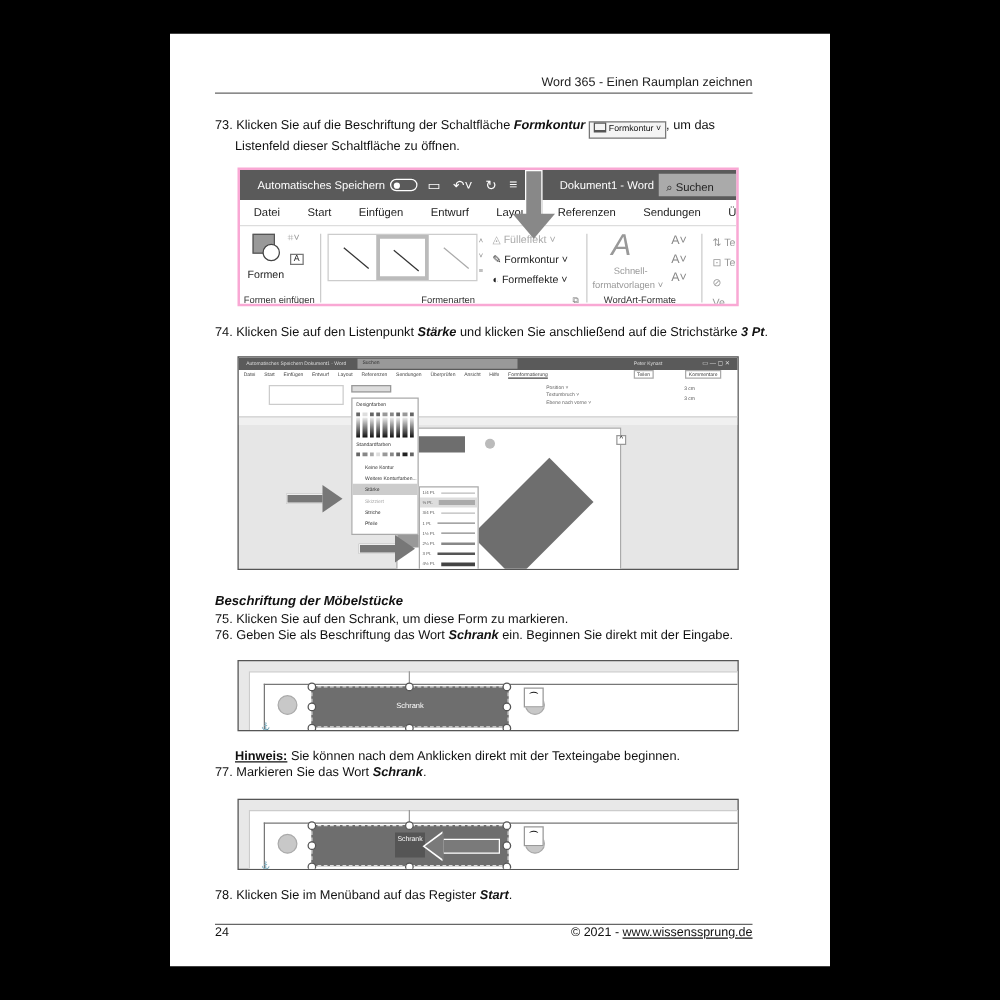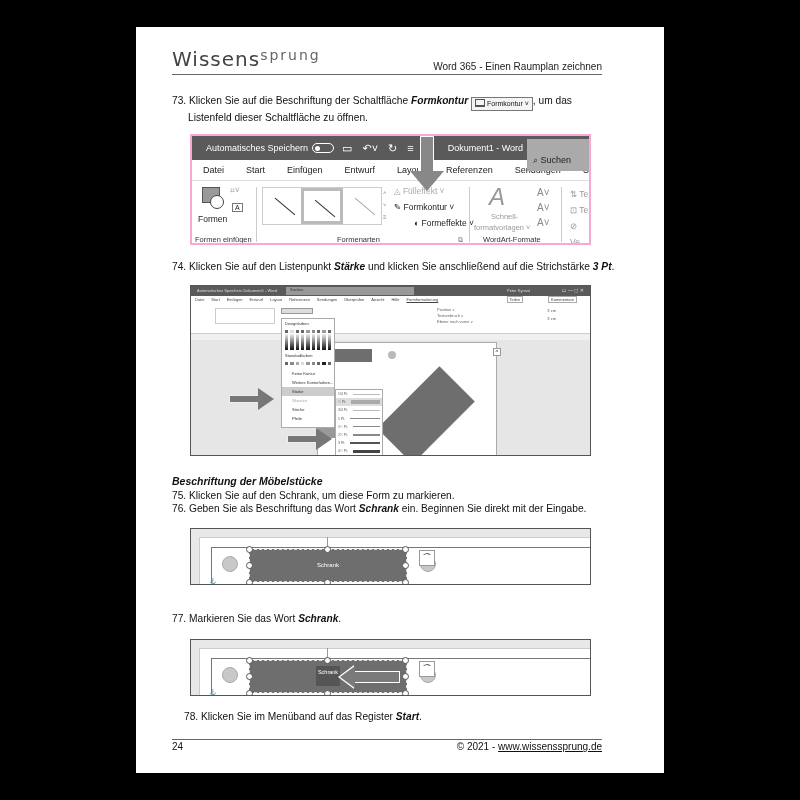--- a/index.html
+++ b/index.html
@@ -18,21 +18,21 @@
   .txt b i, .txt i b { font-weight: bold; }
   .inline-btn { display: inline-block; border: 1px solid #777; padding: 0 3px; font-size: 7px; line-height: 12px; background: #f4f4f4; vertical-align: -2px; }
   .inline-btn .ico { display: inline-block; width: 10px; height: 8px; border: 1px solid #555; border-bottom-width: 2px; margin-right: 2px; vertical-align: -1px; }
 
   
   .shot1 { left: 54px; top: 107px; width: 401px; height: 111px; border: 2px solid #f9a8d4; background: #fff; overflow: hidden; }
   .titlebar { height: 24px; background: #5a5a5a; color: #fff; font-size: 9px; display: flex; align-items: center; padding-left: 14px; position: relative; }
   .toggle { display: inline-block; width: 22px; height: 10px; border: 1px solid #fff; border-radius: 6px; margin: 0 8px 0 4px; position: relative; }
   .toggle::after { content: ""; position: absolute; left: 2px; top: 2px; width: 5px; height: 5px; background: #fff; border-radius: 50%; }
   .tb-ico { margin-right: 10px; font-size: 11px; }
-  .search-box { position: absolute; right: 0; top: 3px; width: 62px; height: 18px; background: #aaa; color: #222; font-size: 9px; padding: 16px 6px; }
+  .search-box { position: absolute; right: 0; top: 3px; width: 62px; height: 18px; background: #aaa; color: #222; font-size: 9px; padding: 6px 6px; }
   .tabs { height: 20px; display: flex; align-items: center; font-size: 9px; color: #222; }
   .tabs span { margin: 0 11px; }
   .ribbon { position: relative; height: 66px; border-top: 1px solid #ddd; }
   .grp-label { position: absolute; bottom: 2px; font-size: 7.5px; color: #333; }
   .vsep { position: absolute; top: 6px; bottom: 4px; width: 1px; background: #ccc; }
   .gallery { position: absolute; left: 70px; top: 6px; width: 120px; height: 38px; border: 1px solid #ccc; display: flex; }
   .gallery div { flex: 1; position: relative; border: 1px solid transparent; }
   .gallery div.sel { border: 3px solid #bbb; }
   .gallery div::after { content: ""; position: absolute; left: 8px; top: 17px; width: 26px; height: 1px; background: #333; transform: rotate(40deg); }
   .gallery div:nth-child(3)::after { background: #aaa; }
@@ -85,23 +85,20 @@
   .foot-l { left: 36px; top: 714px; font-size: 10px; }
   .foot-r { right: 62px; top: 714px; font-size: 10px; }
   .foot-r a { color: #111; text-decoration: underline; }
   u { text-decoration: underline; }
 </style>
 </head>
 <body>
 
 <div class="page">
 
-  <div class="abs logo">
-    <span>Wissens</span><span class="sp">sprung</span>
-  </div>
   <div class="abs hdr-title">Word 365 - Einen Raumplan zeichnen</div>
   <div class="abs hdr-line"></div>
 
   <div class="abs txt" style="left:36px; top:67px; width:440px;">
     <span>73.</span>
     <span>Klicken Sie auf die Beschriftung der Schaltfläche</span>
     <b><i>Formkontur</i></b>
     <span class="inline-btn"><span class="ico"></span><span>Formkontur ˅</span></span><span>, um das</span>
     <div style="padding-left:16px;">Listenfeld dieser Schaltfläche zu öffnen.</div>
   </div>
@@ -136,21 +133,21 @@
       <div class="grp-label" style="left:3px;margin-top:40px;">Formen einfügen</div>
       <div class="vsep" style="left:64px;"></div>
       <div class="gallery">
         <div></div>
         <div class="sel"></div>
         <div></div>
       </div>
       <div class="rb-item" style="left:191px; top:6px; font-size:6px; color:#888; line-height:12px;">˄<br>˅<br>≡</div>
       <div class="rb-item" style="left:202px; top:5px; color:#aaa;"><span>◬ </span><span>Fülleffekt ˅</span></div>
       <div class="rb-item" style="left:202px; top:21px;"><span>✎ </span><span>Formkontur ˅</span></div>
-      <div class="rb-item" style="left:202px; top:37px;margin-left:20px;"><span>◐ </span><span>Formeffekte ˅</span></div>
+      <div class="rb-item" style="left:202px; top:37px;"><span>◐ </span><span>Formeffekte ˅</span></div>
       <div class="grp-label" style="left:145px;">Formenarten</div>
       <div class="grp-label" style="left:266px; font-size:7px; color:#777;">⧉</div>
       <div class="vsep" style="left:277px;"></div>
       <div class="rb-item" style="left:297px; top:2px; font-size:24px; color:#999; font-style:italic;">A</div>
       <div class="rb-item" style="left:299px; top:31px; color:#999; font-size:7.5px;">Schnell-</div>
       <div class="rb-item" style="left:282px; top:42px; color:#999; font-size:7.5px;">formatvorlagen ˅</div>
       <div class="rb-item" style="left:345px; top:4px; color:#888; line-height:15px; font-size:10px;">A˅<br>A˅<br>A˅</div>
       <div class="grp-label" style="left:291px;">WordArt-Formate</div>
       <div class="vsep" style="left:369px;"></div>
       <div class="rb-item" style="left:378px; top:5px; color:#999; line-height:16px;">⇅ Te<br>⊡ Te<br>⊘ Ve</div>
@@ -298,20 +295,24 @@
     <div class="handle" style="left:211px; top:17px;"></div>
     <div class="handle" style="left:55px; top:33px;"></div>
     <div class="handle" style="left:211px; top:33px;"></div>
     <div class="handle" style="left:55px; top:50px;"></div>
     <div class="handle" style="left:133px; top:50px;"></div>
     <div class="handle" style="left:211px; top:50px;"></div>
     <div class="lay-ico">⌒</div>
     <div class="abs" style="left:18px; top:48px; font-size:6px; color:#555;">⚓</div>
   </div>
 
+  <div class="abs txt" style="left:52px; top:572px;">
+    <b><u>Hinweis:</u></b>
+    <span>Sie können nach dem Anklicken direkt mit der Texteingabe beginnen.</span>
+  </div>
   <div class="abs txt" style="left:36px; top:585px;">
     <span>77.</span>
     <span>Markieren Sie das Wort</span>
     <b><i>Schrank</i></b><span>.</span>
   </div>
 
   <div class="abs shot-s" style="top:612px;">
     <div class="s-inner"></div>
     <div class="s-room"></div>
     <div class="abs" style="left:136px; top:8px; width:1px; height:12px; background:#999;"></div>
@@ -325,21 +326,21 @@
     <div class="handle" style="left:211px; top:17px;"></div>
     <div class="handle" style="left:55px; top:33px;"></div>
     <div class="handle" style="left:211px; top:33px;"></div>
     <div class="handle" style="left:55px; top:50px;"></div>
     <div class="handle" style="left:133px; top:50px;"></div>
     <div class="handle" style="left:211px; top:50px;"></div>
     <div class="lay-ico">⌒</div>
     <div class="abs" style="left:18px; top:48px; font-size:6px; color:#555;">⚓</div>
   </div>
 
-  <div class="abs txt" style="left:48px; top:683px;">
+  <div class="abs txt" style="left:36px; top:683px;">
     <span>78.</span>
     <span>Klicken Sie im Menüband auf das Register</span>
     <b><i>Start</i></b><span>.</span>
   </div>
 
   <div class="abs foot-line"></div>
   <div class="abs foot-l">24</div>
   <div class="abs foot-r">
     <span>© 2021 - </span><a>www.wissenssprung.de</a>
   </div>

